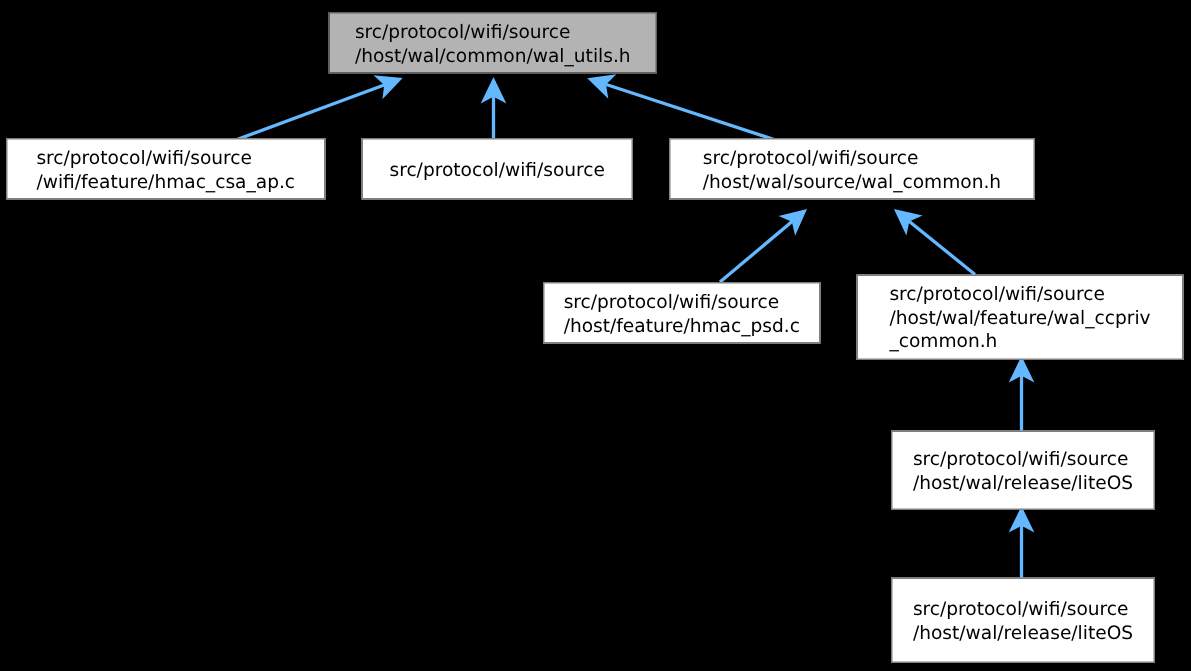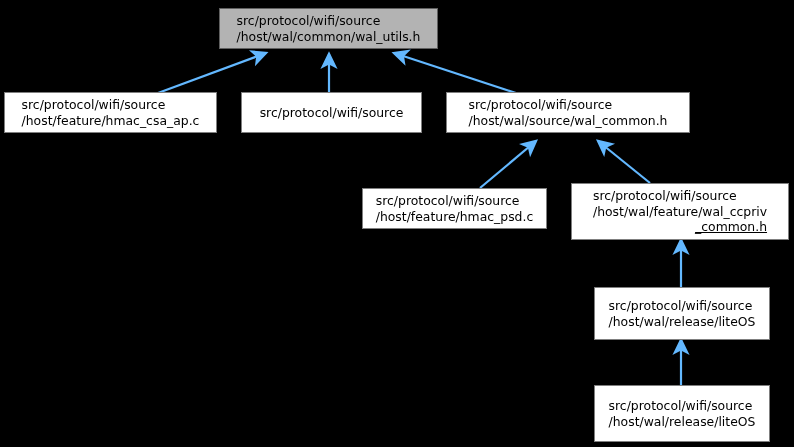--- a/index.html
+++ b/index.html
@@ -47,22 +47,21 @@
   .node .ln {
     display: block;
   }
   
   .node .txtblock {
     display: inline-block;
     text-align: left;
   }
   .node .txtblock .last-centered {
     display: block;
-    text-align: right;
-    text-decoration: underline;
+    text-align: left;
   }
 </style>
 </head>
 <body>
 
 <div id="graph">
 
   <svg id="edges" viewBox="0 0 794 447" width="794" height="447">
     <defs>
       <marker id="arrowhead" markerWidth="9" markerHeight="9" refX="7.2" refY="4.5" orient="auto" markerUnits="strokeWidth">
@@ -102,21 +101,21 @@
   <div class="node root" style="left:219px; top:8px; width:219px; height:41px;">
     <span class="txtblock">
       <span class="ln">src/protocol/wifi/source</span>
       <span class="ln">/host/wal/common/wal_utils.h</span>
     </span>
   </div>
 
   <div class="node" style="left:4px; top:92px; width:213px; height:41px;">
     <span class="txtblock">
       <span class="ln">src/protocol/wifi/source</span>
-      <span class="ln">/host/feature/hmac_csa_ap.c</span>
+      <span class="ln">/wifi/feature/hmac_csa_ap.c</span>
     </span>
   </div>
 
   <div class="node" style="left:241px; top:92px; width:181px; height:41px;">
     <span class="txtblock">
       <span class="ln">src/protocol/wifi/source</span>
     </span>
   </div>
 
   <div class="node" style="left:446px; top:92px; width:244px; height:41px;">

